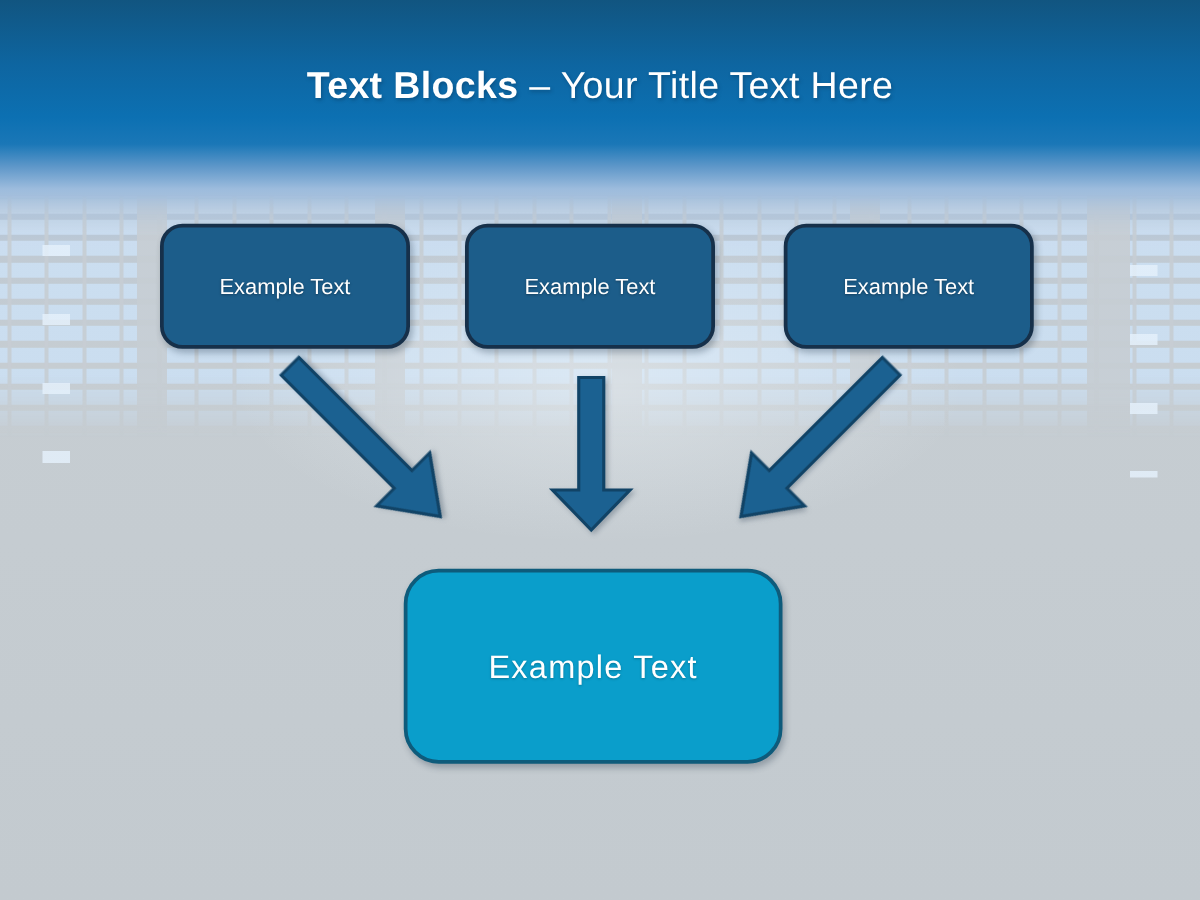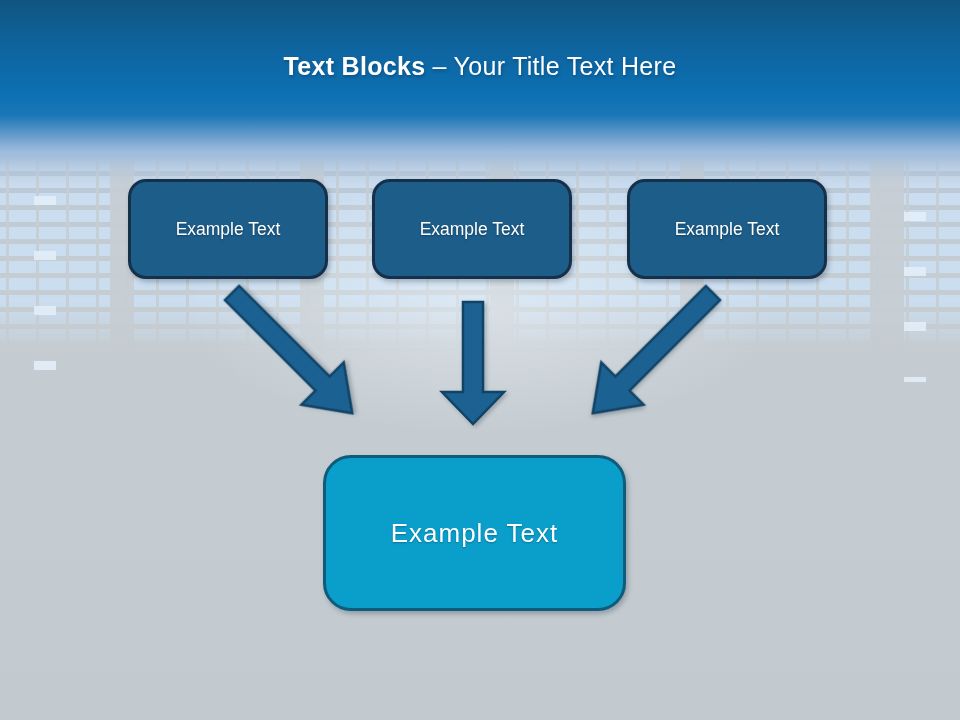--- a/index.html
+++ b/index.html
@@ -35,21 +35,21 @@
   }
   .side-dashes {
     position:absolute; width:22px;
     background: repeating-linear-gradient(180deg, rgba(228,240,251,0.85) 0 9px, rgba(0,0,0,0) 9px 55px);
   }
   .side-dashes.left  { left:34px;  top:196px; height:190px; }
   .side-dashes.right { left:904px; top:212px; height:170px; }
 
   .title {
     position:absolute; left:0; top:52px; width:100%;
-    text-align:center; color:#ffffff; font-size:25px; letter-spacing:0.3px;
+    text-align:center; color:#ffffff; font-size:30px; letter-spacing:0.3px;
     text-shadow: 1px 2px 3px rgba(10,40,70,0.35);
   }
   .title .bold { font-weight:bold; }
 
   .tbox {
     position:absolute; width:200px; height:100px; box-sizing:border-box;
     background:#1C5D8A; border:3px solid #16304A; border-radius:18px;
     display:flex; align-items:center; justify-content:center;
     color:#ffffff; font-size:17.5px;
     box-shadow: 2px 3px 5px rgba(30,50,70,0.30);

